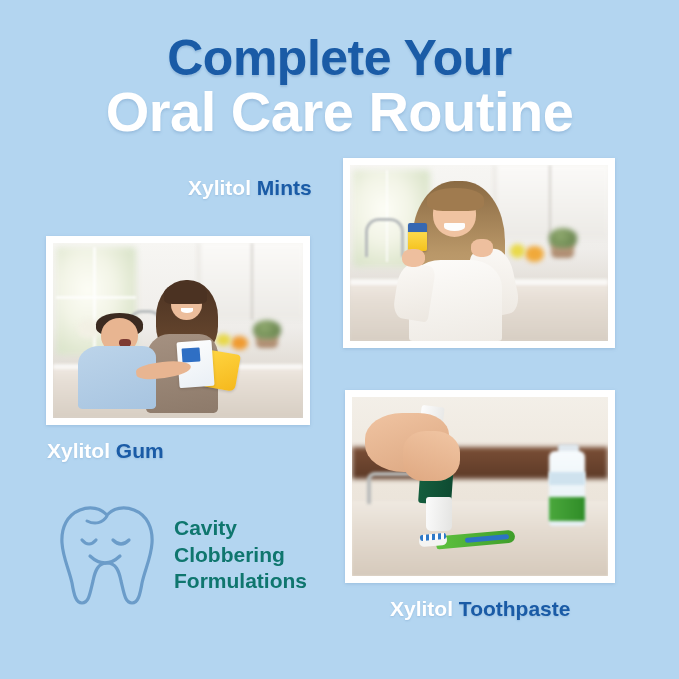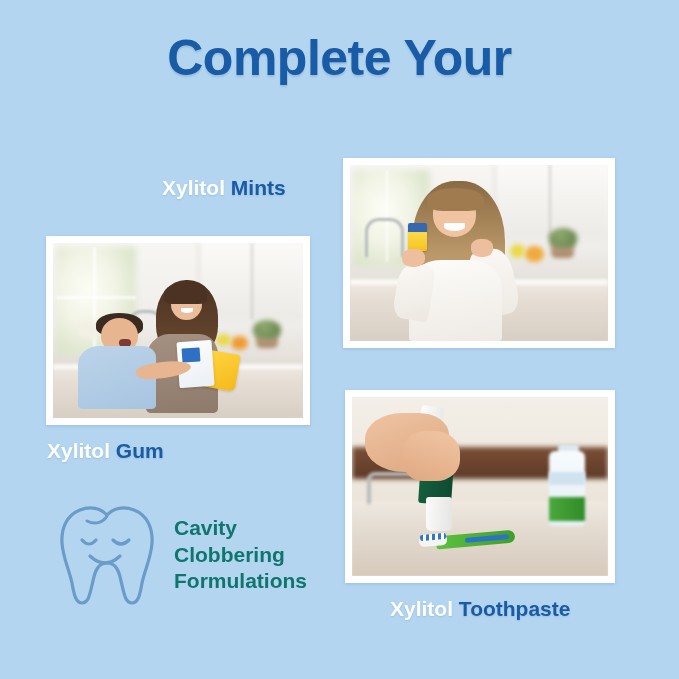--- a/index.html
+++ b/index.html
@@ -55,21 +55,21 @@
   .caption{
     position:absolute;
     font-weight:bold;
     font-size:21px;
     white-space:nowrap;
     text-shadow:0 1px 2px rgba(120,160,200,.4);
   }
   .cap-white{ color:#ffffff; }
   .cap-blue { color:#1a5ba6; }
 
-  #caption-mints      { left:162px; top:176px; }
+  #caption-mints      { left:188px; top:176px; }
   #caption-gum        { left:47px;  top:439px; }
   #caption-toothpaste { left:390px; top:597px; }
 
   
   #tooth-badge{
     position:absolute; left:57px; top:503px;
     width:265px; height:104px;
     display:flex; align-items:center; gap:17px;
   }
   #tooth-icon{ width:100px; height:104px; flex:none; }
@@ -334,20 +334,21 @@
   #ph-tp .bottle-band{
     position:absolute; right:9%; top:42%; width:14%; height:7%;
     background:#cfe2ee; filter:blur(1.6px);
   }
 </style>
 </head>
 <body>
 
 <div class="title-block">
   <span class="title-line title-line-1">Complete Your</span>
+  <span class="title-line title-line-2">Oral Care Routine</span>
 </div>
 
 <div class="frame" id="frame-mints">
   <div class="photo" id="ph-mints">
     <div class="kitchen"></div>
     <div class="window-glow" style="left:1%;top:3%;width:30%;height:55%;"></div>
     <div class="window-mullion" style="left:14%;top:3%;width:2px;height:52%;"></div>
     <div class="cab-upper" style="right:0;top:0;width:44%;height:42%;"></div>
     <div class="cab-line" style="right:22%;top:0;width:2px;height:42%;"></div>
     <div class="counter" style="height:34%;"></div>

